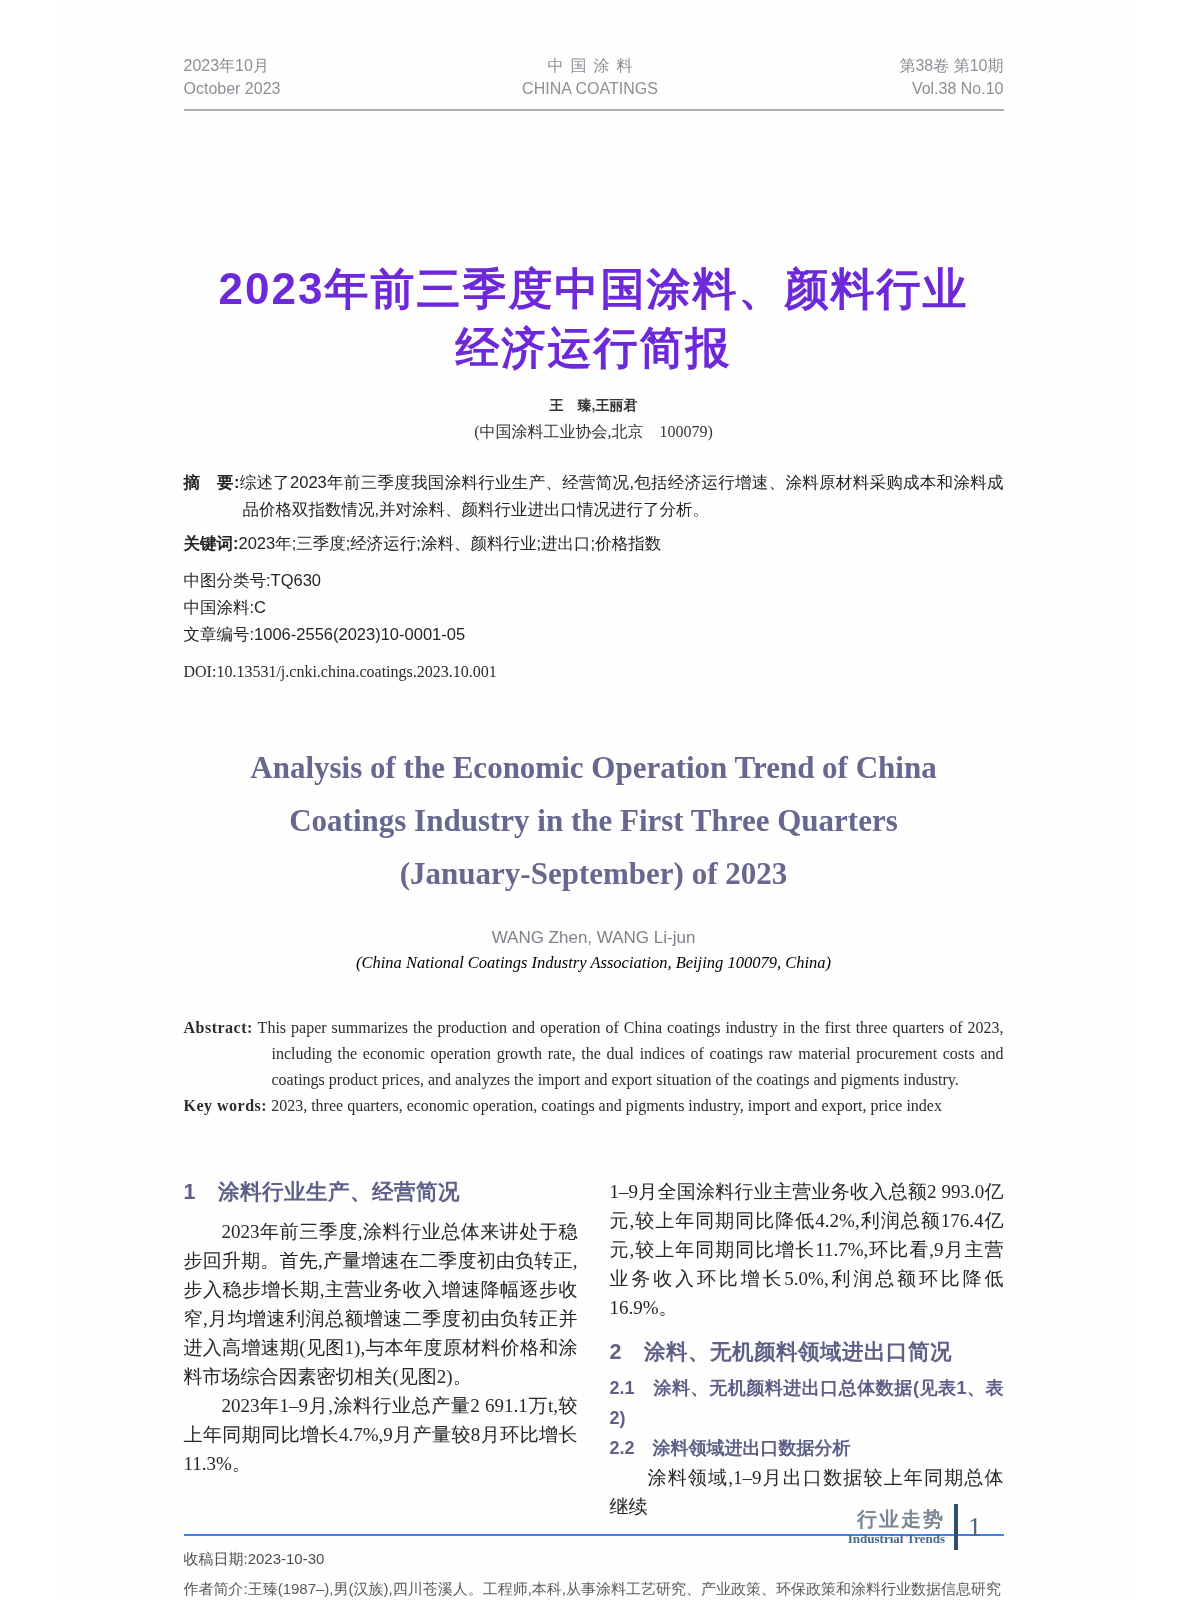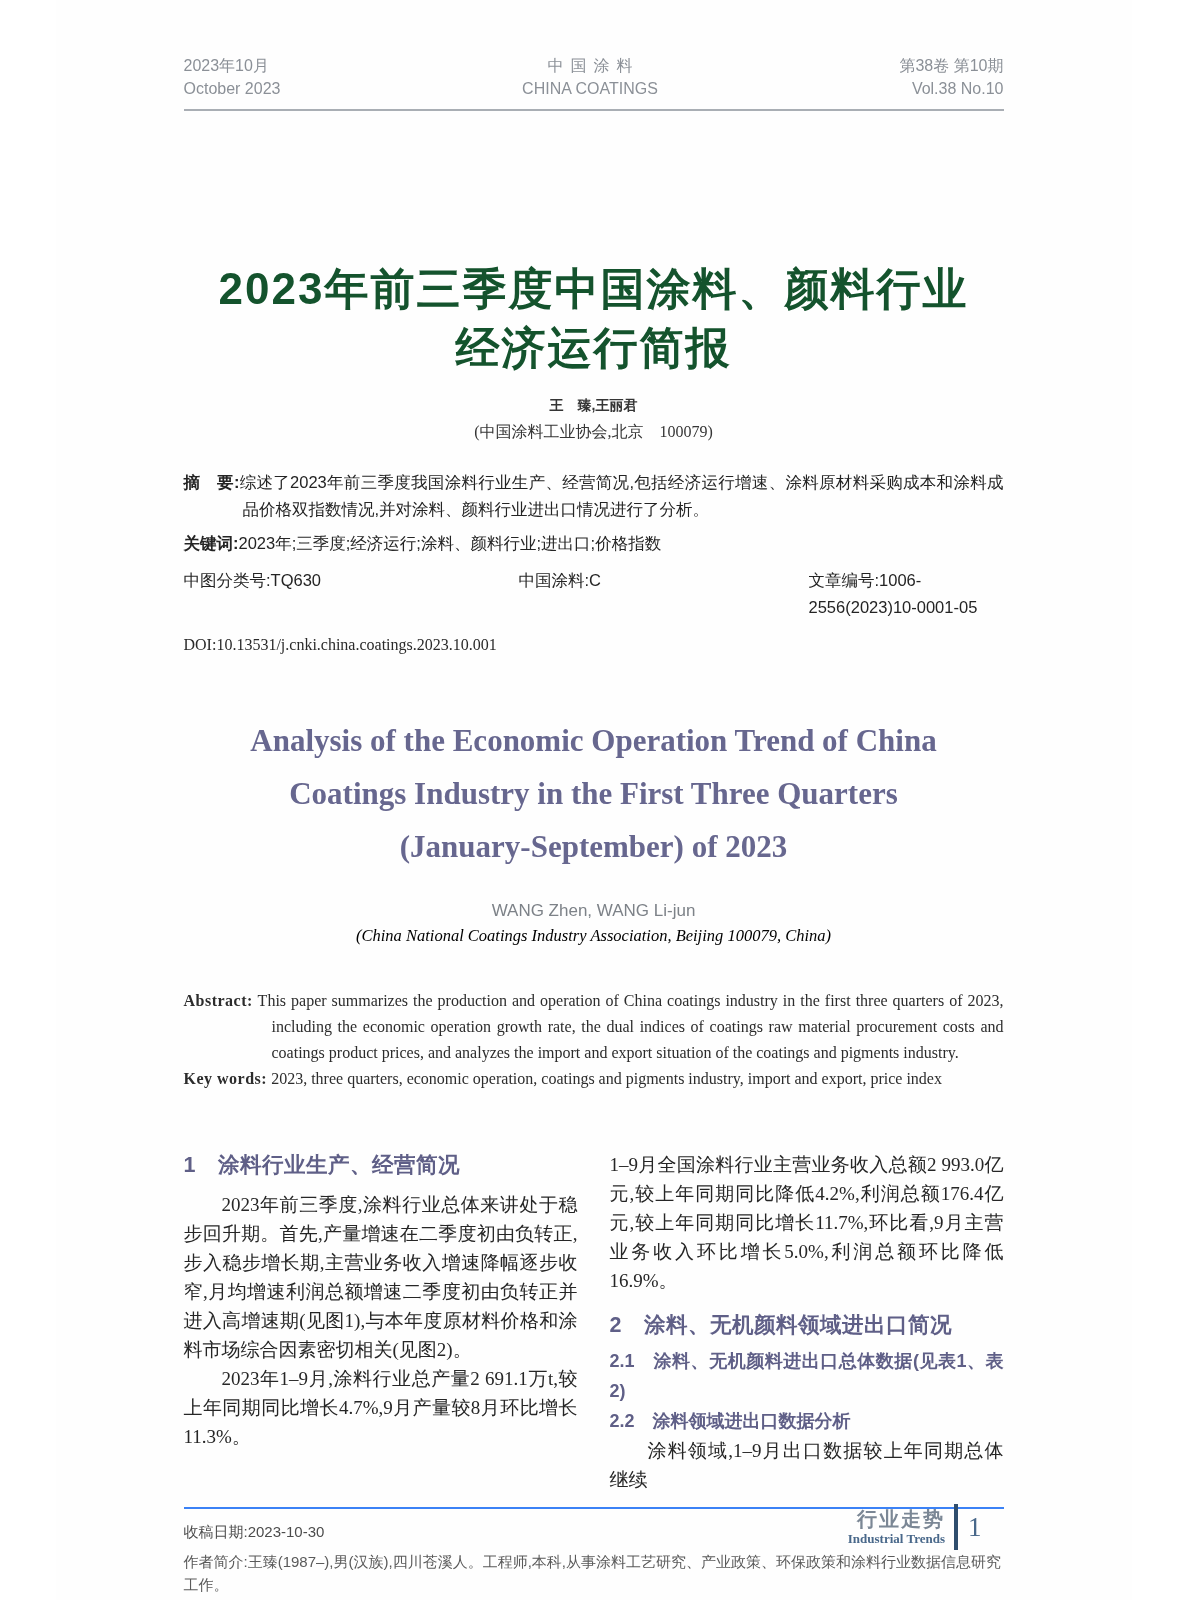--- a/index.html
+++ b/index.html
@@ -25,40 +25,40 @@
   }
   .jh-center { text-align:center; }
   .jh-right  { text-align:right; }
   .jh-cn-name { letter-spacing:7px; padding-left:7px; }
 
   
   .cn-title {
     margin-top:148px; text-align:center;
     font-family:"Liberation Sans", sans-serif;
     font-weight:bold; font-size:44px; line-height:59px;
-    color:#14532d; letter-spacing:2px;
+    color:#6d28d9; letter-spacing:2px;
   }
   .authors-cn {
     margin-top:20px; text-align:center;
     font-family:"Liberation Sans", sans-serif;
     font-weight:bold; font-size:14px; color:#353535;
   }
   .affil-cn { margin-top:7px; text-align:center; font-size:16px; color:#353535; }
 
   
   .meta-cn {
     margin-top:26px;
     font-family:"Liberation Sans", sans-serif;
     font-size:16.5px; line-height:27px; color:#242424;
     text-align:justify;
   }
   .hang-cn { padding-left:59px; text-indent:-59px; }
   .kw-cn { margin-top:7px; }
   .label-b { font-weight:bold; }
-  .class-row { display:flex; margin-top:10px; font-family:"Liberation Sans", sans-serif; font-size:16.5px; color:#242424; }
+  .class-row { display:flex; margin-top:10px; font-family:"Liberation Sans", sans-serif; font-size:16.5px; color:#242424;flex-direction:column; }
   .class-row .c1 { width:335px; }
   .class-row .c2 { width:290px; }
   .class-row .c3 { flex:1; text-align:left; }
   .doi-line { margin-top:10px; font-family:"Liberation Serif", serif; font-size:16px; color:#2a2a2a; }
 
   
   .en-title {
     margin-top:56px; text-align:center;
     font-family:"Liberation Serif", serif;
     font-weight:bold; font-size:31px; line-height:53px;

